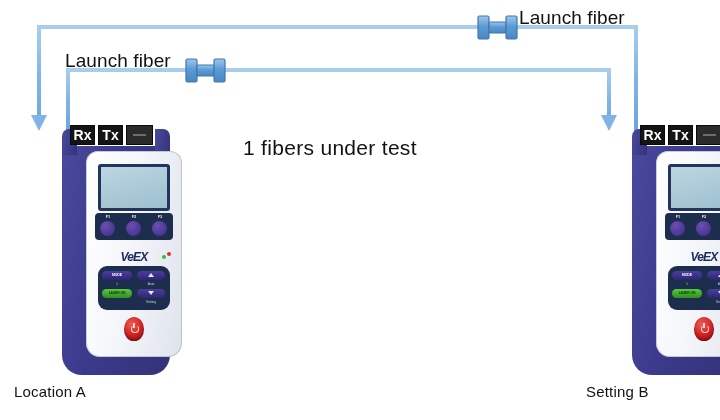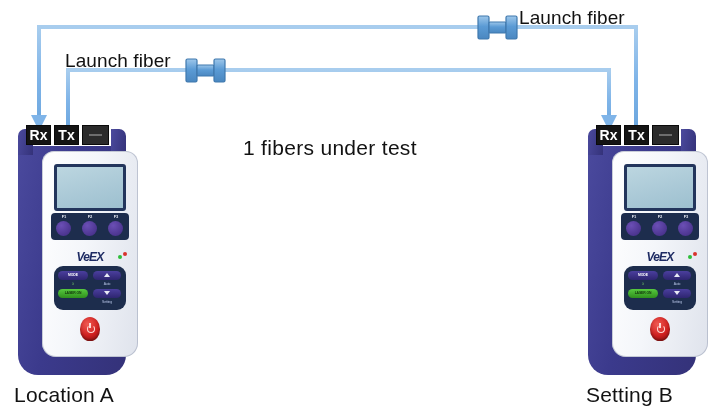--- a/index.html
+++ b/index.html
@@ -42,29 +42,30 @@
   }
   .lbl-launch {
     font-size: 19px;
     letter-spacing: 0.1px;
   }
   .lbl-center {
     font-size: 21px;
     letter-spacing: 0.3px;
   }
   .lbl-loc {
-    font-size: 21px;
+    font-size: 15px;
     letter-spacing: 0.2px;
   }
 
   
   .device {
     position: absolute;
     width: 108px;
     height: 200px;
+    margin-left: 44px;
   }
 
   
   .ports {
     position: absolute;
     left: 8px;
     top: 0px;
     width: 92px;
     height: 22px;
     display: flex;

